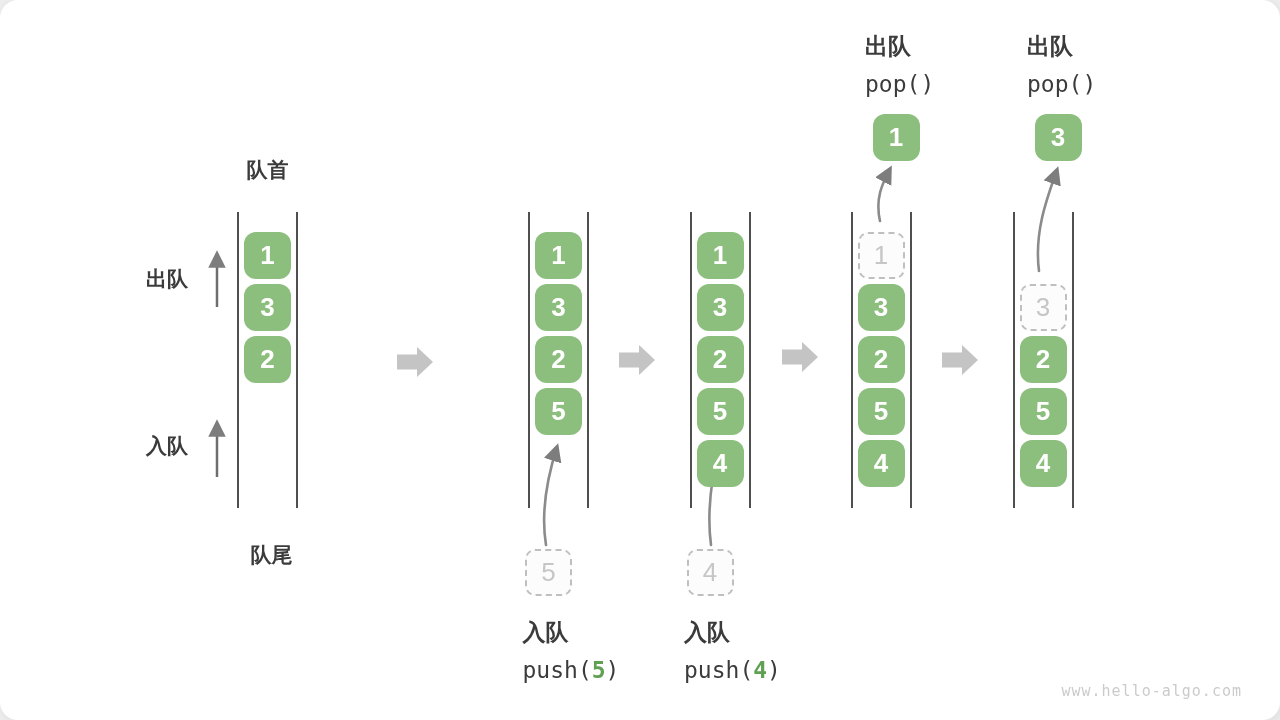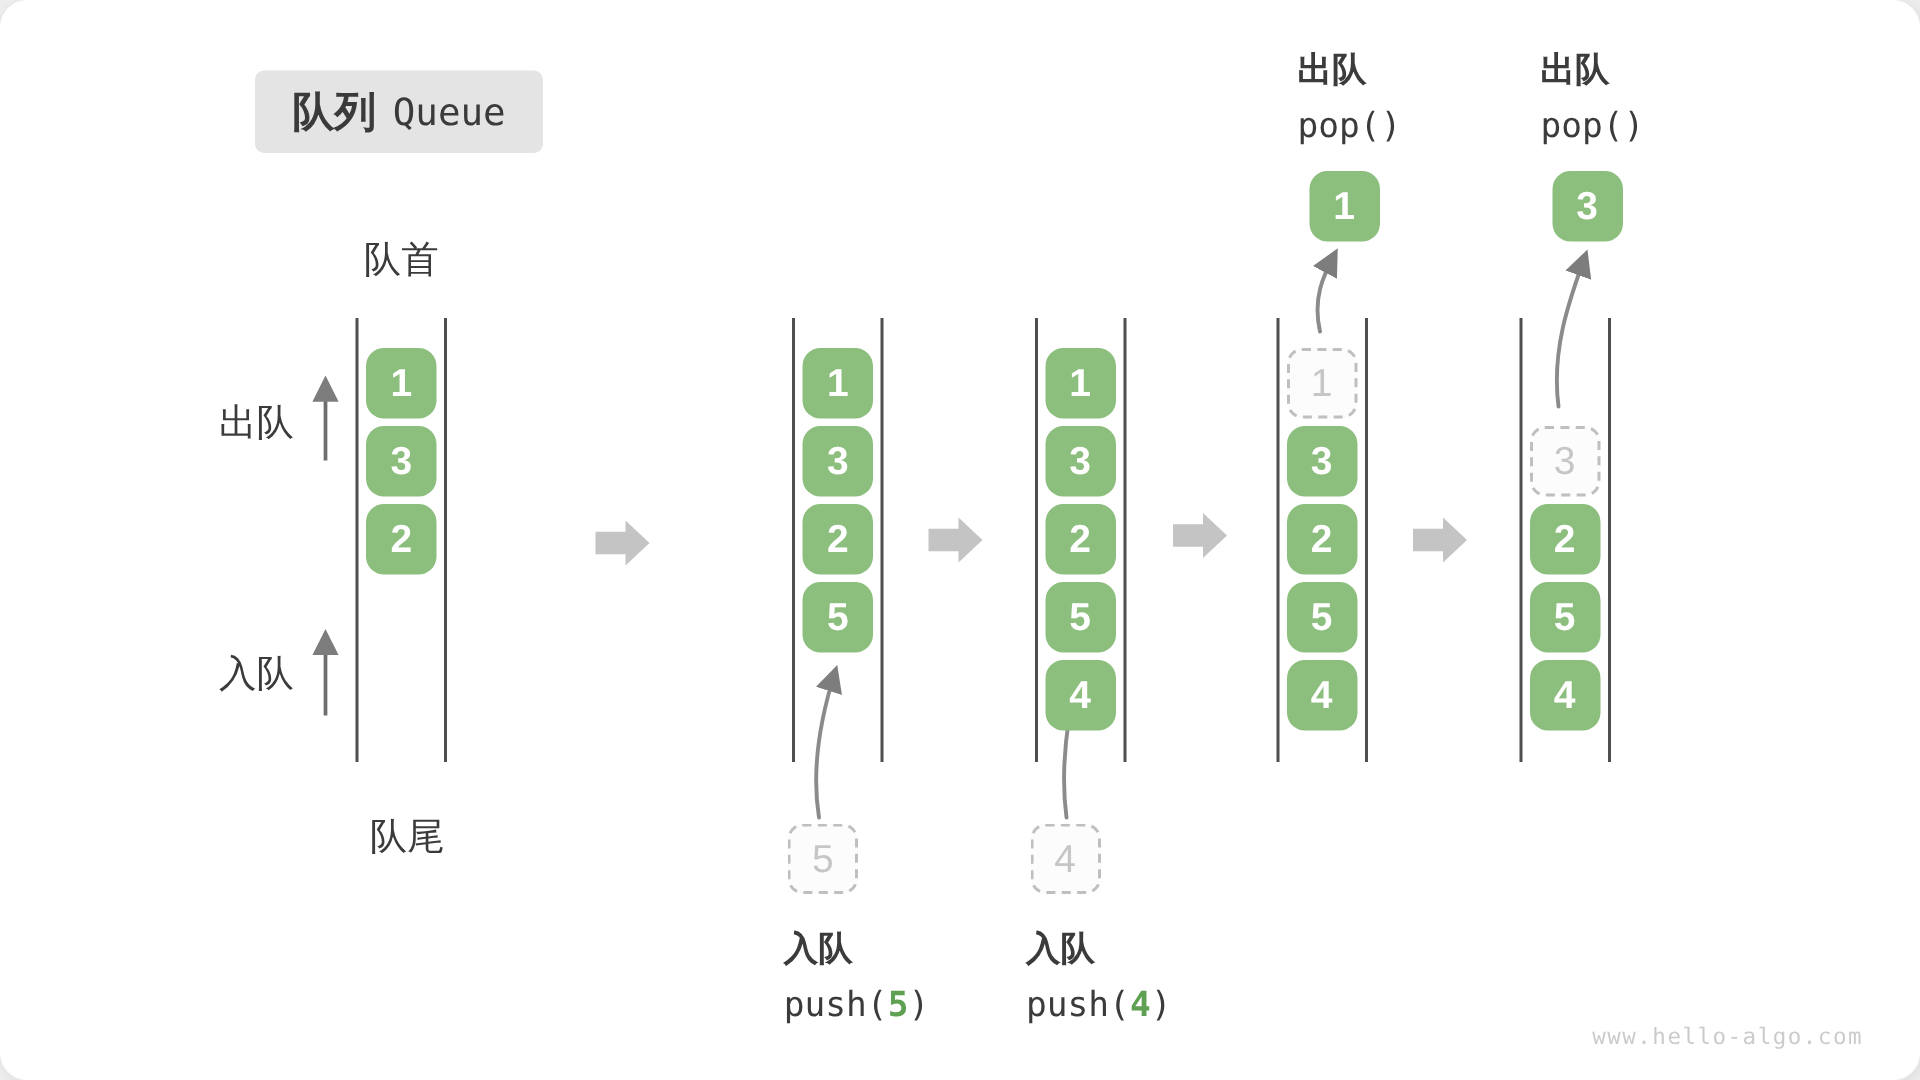--- a/index.html
+++ b/index.html
@@ -7,44 +7,40 @@
     position:relative;width:1280px;height:720px;background:#ffffff;
     border-radius:18px;box-shadow:0 0 0 1px #e8e8e8, 2px 2px 8px rgba(0,0,0,.07);
     overflow:hidden;
   }
   .title-badge{
     position:absolute;left:170px;top:47px;width:192px;height:55px;
     background:#e4e4e4;border-radius:6px;display:flex;align-items:center;justify-content:center;gap:11px;
   }
   .title-zh{font-size:28px;font-weight:700;color:#3a3a3a;}
   .title-en{font-family:"DejaVu Sans Mono","Liberation Mono",monospace;font-size:25px;color:#3a3a3a;}
-  .cjk-label{position:absolute;font-size:25px;font-weight:400;color:#3b3b3b;white-space:nowrap;}
+  .cjk-label{position:absolute;font-size:21px;font-weight:700;color:#3b3b3b;white-space:nowrap;}
   .center83{width:83px;text-align:center;}
   .walls{position:absolute;border-left:2px solid #4f4f4f;border-right:2px solid #4f4f4f;box-sizing:border-box;}
   .qbox{position:absolute;width:47px;height:47px;display:flex;align-items:center;justify-content:center;
         font-size:26px;border-radius:12px;box-sizing:border-box;}
   .box-filled{background:#8cbe7d;color:#ffffff;font-weight:700;}
   .box-ghost{border:2.5px dashed #bfbfbf;background:#fcfcfc;color:#c6c6c6;font-weight:400;border-radius:10px;}
   .op-label{position:absolute;white-space:nowrap;}
   .op-label .zh{font-size:23px;font-weight:700;color:#3b3b3b;}
   .op-label .code{margin-top:9px;font-family:"DejaVu Sans Mono","Liberation Mono",monospace;font-size:23px;color:#3b3b3b;}
   .code .arg{color:#5fa052;font-weight:700;}
   .watermark{position:absolute;right:38px;bottom:20px;font-family:"DejaVu Sans Mono","Liberation Mono",monospace;
              font-size:15px;color:#cbcbcb;letter-spacing:1px;}
   svg.overlay{position:absolute;left:0;top:0;pointer-events:none;}
 </style>
 </head>
 <body>
 
 <div class="canvas">
 
-  <div class="title-badge">
-    <span class="title-zh">队列</span>
-    <span class="title-en">Queue</span>
-  </div>
 
   <div class="cjk-label center83" style="left:226px;top:156px;">队首</div>
   <div class="cjk-label center83" style="left:230px;top:541px;">队尾</div>
   <div class="cjk-label" style="left:146px;top:265px;">出队</div>
   <div class="cjk-label" style="left:146px;top:432px;">入队</div>
 
   <svg class="overlay" width="1280" height="720" viewBox="0 0 1280 720">
     <defs>
       <marker id="ah" markerWidth="10" markerHeight="10" refX="5.5" refY="3.5" orient="auto">
         <path d="M0,0 L7,3.5 L0,7 Z" fill="#7d7d7d"></path>

